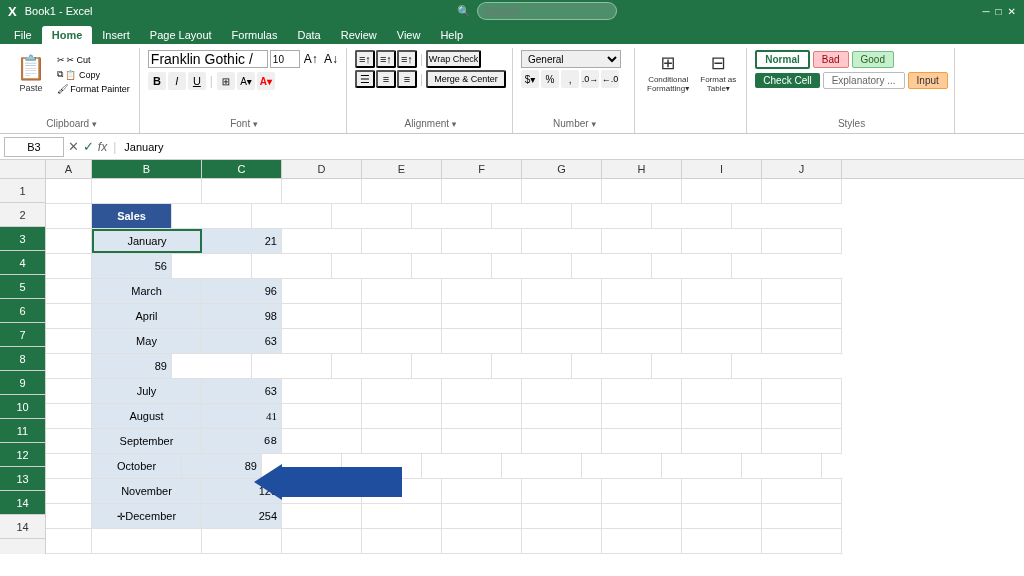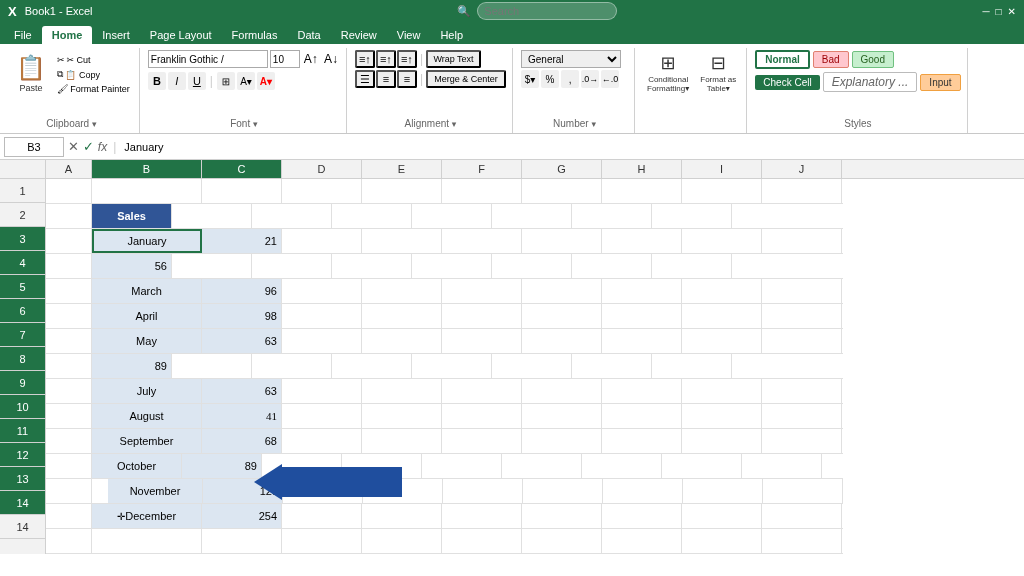--- a/index.html
+++ b/index.html
@@ -20,38 +20,38 @@
     .ribbon-group { display: flex; flex-direction: column; align-items: stretch; border-right: 1px solid #d0d0d0; padding: 2px 6px; min-width: 60px; }
     .ribbon-group-content { display: flex; flex: 1; align-items: flex-start; gap: 2px; }
     .ribbon-group-label { font-size: 10px; color: #666; text-align: center; margin-top: 2px; padding-bottom: 2px; }
 
     .ribbon-btn { display: flex; flex-direction: column; align-items: center; justify-content: center; padding: 2px 4px; cursor: pointer; border-radius: 3px; min-width: 28px; font-size: 10px; color: #333; gap: 1px; }
     .small-btn { font-size: 9px; cursor: pointer; padding: 1px 3px; border-radius: 2px; white-space: nowrap; display: flex; align-items: center; gap: 2px; }
 
     
     .font-group { min-width: 170px; }
     .font-row1 { display: flex; gap: 2px; align-items: center; }
-    .font-select { font-size: 10px; border: 1px solid #aaa; padding: 1px 2px; width: 120px; height: 18px; }
+    .font-select { font-size: 14px; border: 1px solid #aaa; padding: 1px 2px; width: 120px; height: 18px; }
     .font-size-input { font-size: 10px; border: 1px solid #aaa; padding: 1px 2px; width: 30px; height: 18px; }
     .font-row2 { display: flex; gap: 2px; align-items: center; margin-top: 2px; }
     .font-fmt-btn { width: 18px; height: 18px; display: inline-flex; align-items: center; justify-content: center; border: 1px solid transparent; cursor: pointer; font-size: 11px; border-radius: 2px; }
 
     
     .align-group { min-width: 140px; }
     .align-row { display: flex; gap: 1px; align-items: center; }
     .align-btn { width: 20px; height: 18px; display: inline-flex; align-items: center; justify-content: center; cursor: pointer; border-radius: 2px; font-size: 11px; }
 
     
     .styles-group { min-width: 200px; }
     .style-cell { padding: 2px 8px; font-size: 10px; border: 1px solid #bbb; cursor: pointer; border-radius: 2px; }
     .style-normal { background: #fff; border: 2px solid #217346; font-weight: 600; color: #217346; }
     .style-bad { background: #ffc7ce; border: 1px solid #e08070; color: #9c0006; }
     .style-good { background: #c6efce; border: 1px solid #70c080; color: #276221; }
     .style-check { background: #217346; color: white; padding: 2px 8px; border-radius: 2px; font-size: 10px; }
-    .style-explanatory { background: #fff; border: 1px solid #bbb; font-size: 12px; color: #666; font-style: italic; }
+    .style-explanatory { background: #fff; border: 1px solid #bbb; font-size: 10px; color: #666; }
     .style-input { background: #ffcc99; border: 1px solid #f0a040; color: #333; }
 
     
     .formula-bar { height: 26px; background: #fff; border-bottom: 1px solid #d0d0d0; display: flex; align-items: center; padding: 0 4px; gap: 4px; }
     .cell-ref { width: 60px; border: 1px solid #bbb; text-align: center; font-size: 11px; padding: 2px 4px; height: 20px; }
     .formula-input { flex: 1; border: none; outline: none; font-size: 11px; padding: 2px; }
 
     
     .spreadsheet { display: flex; flex-direction: column; overflow: hidden; }
     .col-headers { display: flex; background: #f2f2f2; border-bottom: 1px solid #d0d0d0; }
@@ -156,21 +156,21 @@
     <div class="ribbon-group-label">Font <span style="font-size:9px;">▾</span></div>
   </div>
 
   <div class="ribbon-group align-group" style="min-width:150px;">
     <div class="ribbon-group-content" style="flex-direction:column;gap:2px;">
       <div class="align-row">
         <button class="align-btn">≡↑</button>
         <button class="align-btn">≡↑</button>
         <button class="align-btn">≡↑</button>
         <span style="color:#ccc;margin:0 2px;">|</span>
-        <button class="align-btn" style="font-size:9px;width:55px;white-space:nowrap;">Wrap Text</button>
+        <button class="align-btn" style="font-size:9px;width:55px;white-space:nowrap;">Wrap Check</button>
       </div>
       <div class="align-row">
         <button class="align-btn">☰</button>
         <button class="align-btn">≡</button>
         <button class="align-btn">≡</button>
         <span style="color:#ccc;margin:0 2px;">|</span>
         <button class="align-btn" style="font-size:9px;width:80px;white-space:nowrap;">Merge &amp; Center</button>
       </div>
     </div>
     <div class="ribbon-group-label">Alignment <span style="font-size:9px;">▾</span></div>
@@ -387,21 +387,21 @@
             <div class="grid-cell empty" style="width: 80px; height: 24px;"></div>
             <div class="grid-cell empty" style="width: 80px; height: 24px;"></div>
             <div class="grid-cell empty" style="width: 80px; height: 24px;"></div>
             <div class="grid-cell empty" style="width: 80px; height: 24px;"></div>
             <div class="grid-cell empty" style="width: 80px; height: 24px;"></div>
             <div class="grid-cell empty" style="width: 80px; height: 24px;"></div>
           </div>
           <div class="grid-row">
             <div class="grid-cell empty" style="width: 46px; height: 24px;"></div>
             <div class="grid-cell data-month" style="width: 110px; height: 24px;">September</div>
-            <div class="grid-cell data-sales" style="width: 80px; height: 24px;">68</div>
+            <div class="grid-cell data-sales" style="width: 80px; height: 24px; font-family: Liberation Mono, monospace;">68</div>
             <div class="grid-cell empty" style="width: 80px; height: 24px;"></div>
             <div class="grid-cell empty" style="width: 80px; height: 24px;"></div>
             <div class="grid-cell empty" style="width: 80px; height: 24px;"></div>
             <div class="grid-cell empty" style="width: 80px; height: 24px;"></div>
             <div class="grid-cell empty" style="width: 80px; height: 24px;"></div>
             <div class="grid-cell empty" style="width: 80px; height: 24px;"></div>
             <div class="grid-cell empty" style="width: 80px; height: 24px;"></div>
           </div>
           <div class="grid-row">
             <div class="grid-cell empty" style="width: 46px; height: 24px;"></div>
@@ -410,21 +410,21 @@
             <div class="grid-cell empty" style="width: 80px; height: 24px;"></div>
             <div class="grid-cell empty" style="width: 80px; height: 24px;"></div>
             <div class="grid-cell empty" style="width: 80px; height: 24px;"></div>
             <div class="grid-cell empty" style="width: 80px; height: 24px;"></div>
             <div class="grid-cell empty" style="width: 80px; height: 24px;"></div>
             <div class="grid-cell empty" style="width: 80px; height: 24px;"></div>
             <div class="grid-cell empty" style="width: 80px; height: 24px;"></div>
           </div>
           <div class="grid-row">
             <div class="grid-cell empty" style="width: 46px; height: 24px;"></div>
-            <div class="grid-cell data-month" style="width: 95px; height: 24px; margin-left: 16px;">November</div>
+            <div class="grid-cell data-month" style="width: 110px; height: 24px;">November</div>
             <div class="grid-cell data-sales" style="width: 80px; height: 24px;">123</div>
             <div class="grid-cell empty" style="width: 80px; height: 24px;"></div>
             <div class="grid-cell empty" style="width: 80px; height: 24px;"></div>
             <div class="grid-cell empty" style="width: 80px; height: 24px;"></div>
             <div class="grid-cell empty" style="width: 80px; height: 24px;"></div>
             <div class="grid-cell empty" style="width: 80px; height: 24px;"></div>
             <div class="grid-cell empty" style="width: 80px; height: 24px;"></div>
             <div class="grid-cell empty" style="width: 80px; height: 24px;"></div>
           </div>
           <div class="grid-row">

